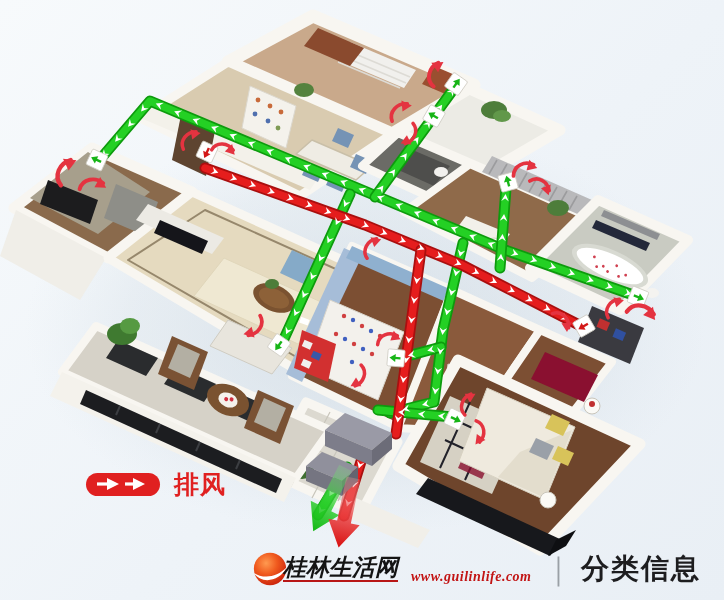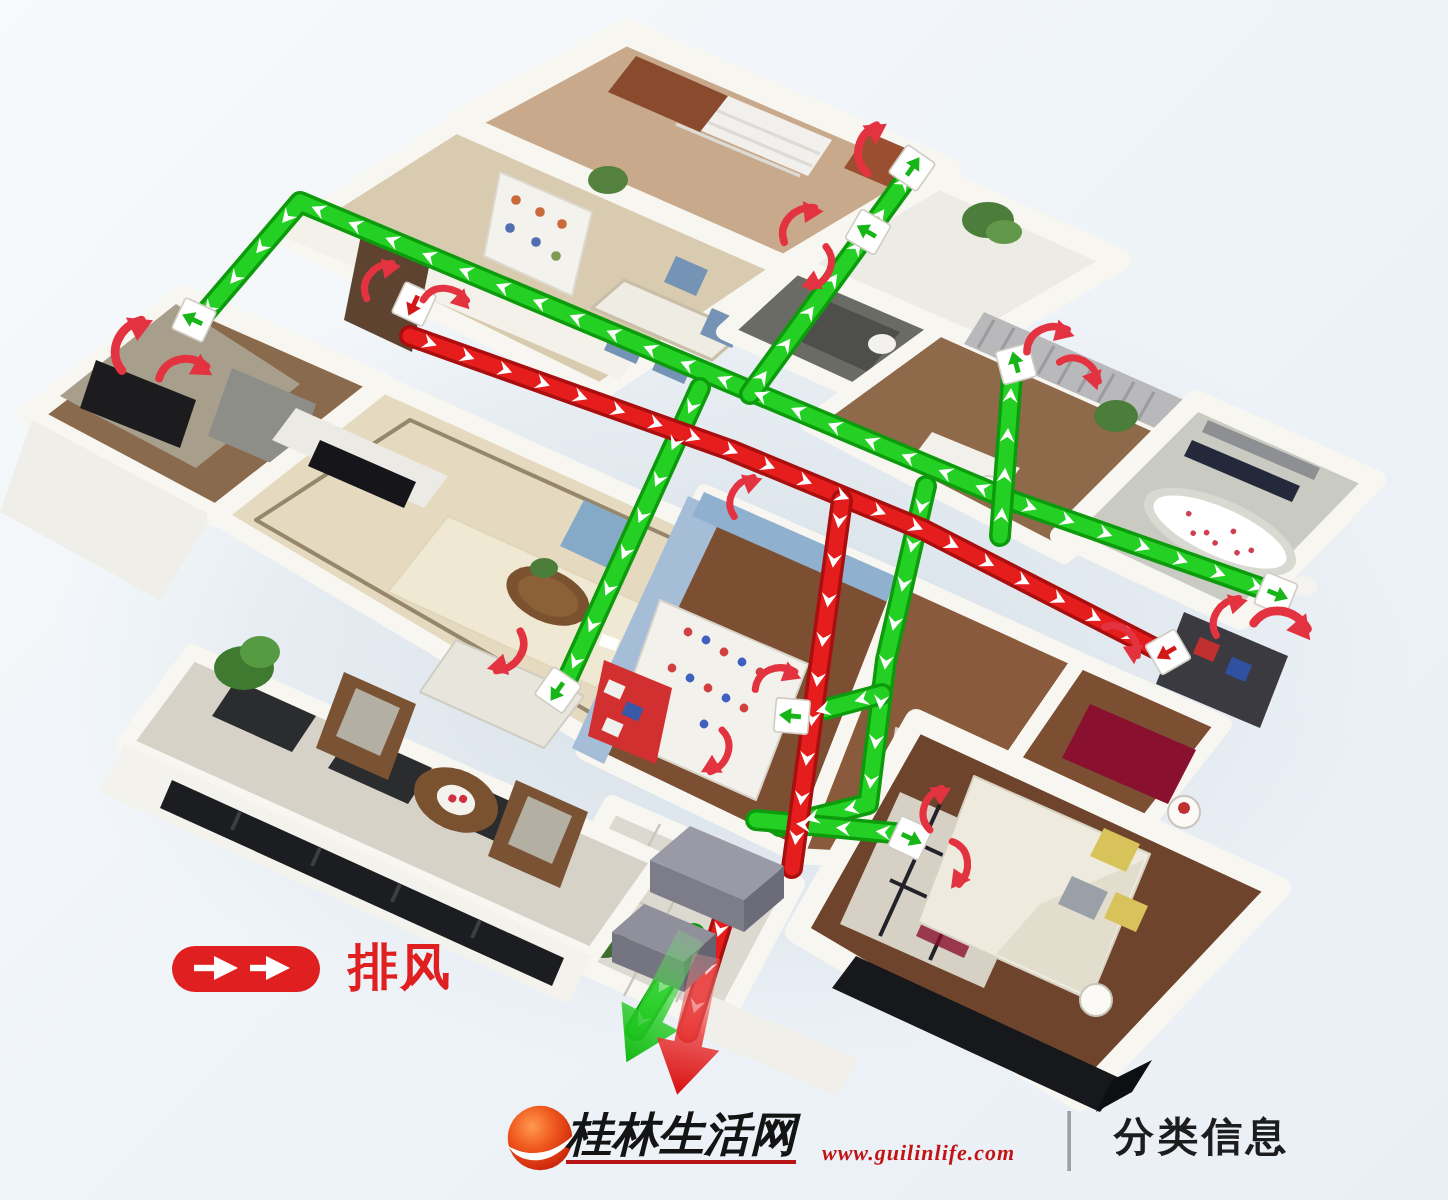--- a/index.html
+++ b/index.html
@@ -13,23 +13,23 @@
   .legend-pill{width:74px;height:23px;border-radius:12px;display:flex;align-items:center;justify-content:center;}
   .legend-label{font-size:25px;font-weight:bold;line-height:24px;letter-spacing:1px;}
   
   #watermark{position:absolute;left:251px;top:550px;display:flex;align-items:center;}
   .wm-logo{width:38px;height:38px;flex:0 0 auto;margin-right:-6px;}
   .wm-name-block{display:flex;flex-direction:row;align-items:flex-end;gap:13px;}
   .wm-name{font-family:"Liberation Serif", serif;font-style:italic;font-weight:bold;
            font-size:23px;color:#141414;line-height:23px;letter-spacing:0px;
            border-bottom:2px solid #b81616;padding-bottom:1px;}
   .wm-url{font-family:"Liberation Serif", serif;font-style:italic;font-weight:bold;
-          font-size:11px;color:#c21414;line-height:10px;letter-spacing:0.5px;}
+          font-size:14px;color:#c21414;line-height:10px;letter-spacing:0.5px;}
   .wm-divider{color:#9aa0a6;font-size:30px;font-weight:300;margin:0 8px 0 12px;line-height:34px;}
-  .wm-section{font-size:20px;font-weight:bold;color:#1d1d1f;letter-spacing:2px;line-height:34px;}
+  .wm-section{font-size:28px;font-weight:bold;color:#1d1d1f;letter-spacing:2px;line-height:34px;}
 </style>
 </head>
 <body>
 
 <div id="stage">
 
 <svg id="plan" width="724" height="600" viewBox="0 0 724 600">
   <defs>
     <radialGradient id="shadowGrad" cx="50%" cy="50%" r="50%">
       <stop offset="0%" stop-color="#c3d0da" stop-opacity="0.55"></stop>

